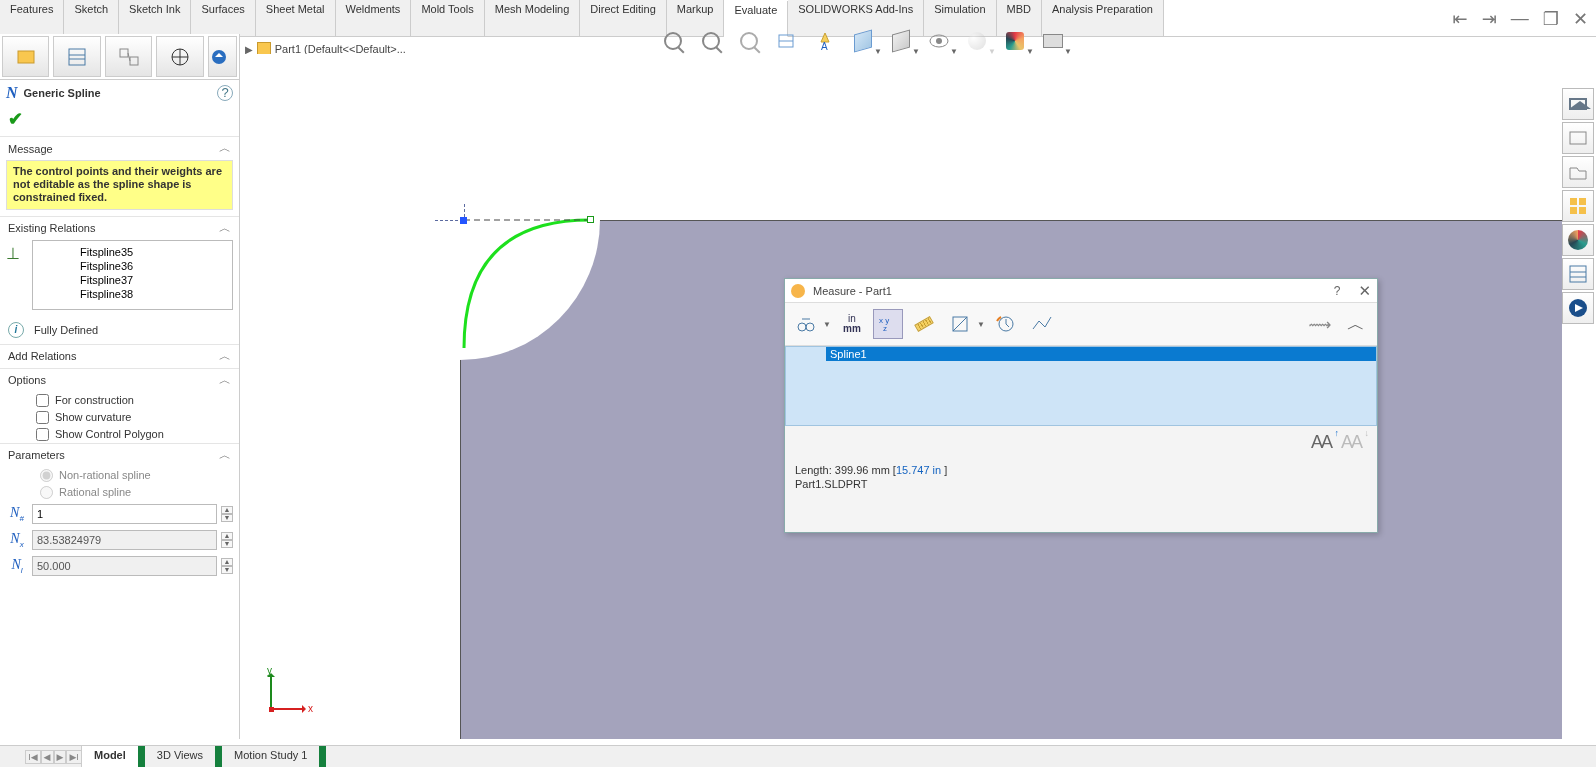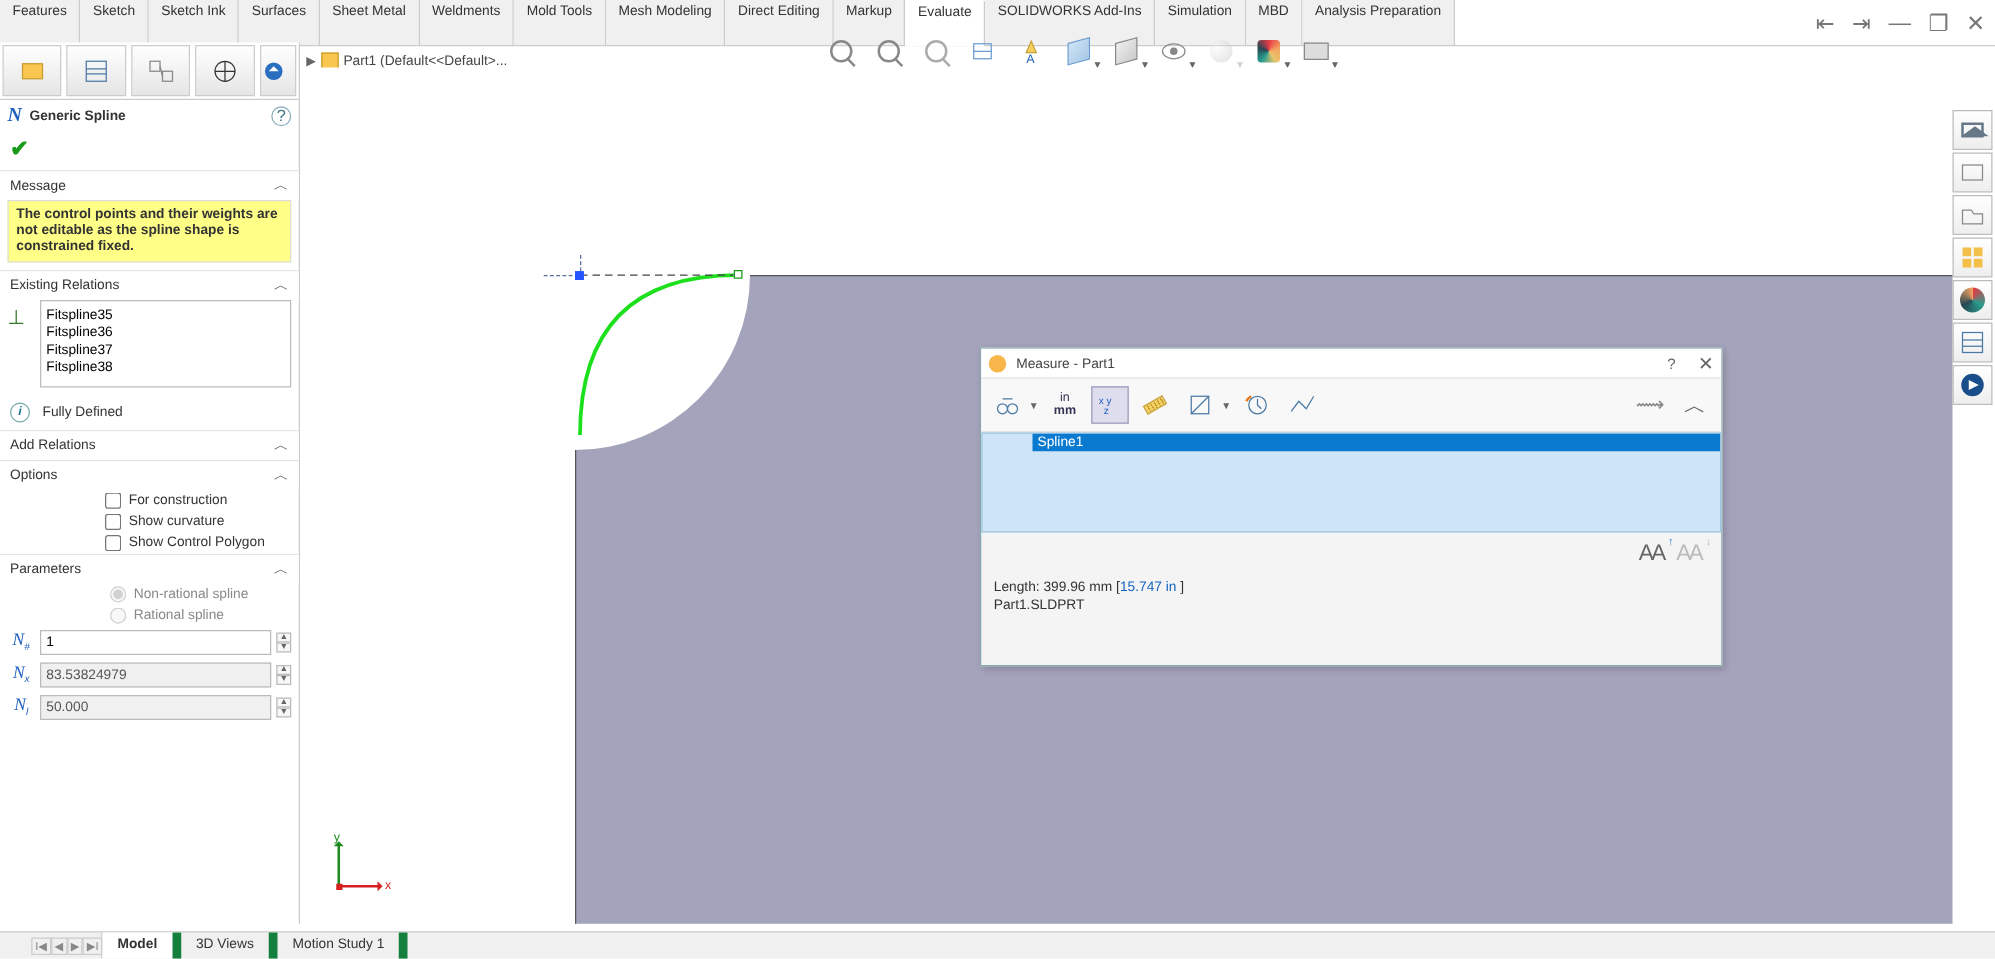--- a/index.html
+++ b/index.html
@@ -41,26 +41,26 @@
 
 .pm-check { padding: 2px 8px 6px 8px; }
 .pm-check .ok { color: #1a9a1a; font-size: 18px; font-weight: bold; cursor: pointer;}
 
 .section-header { display: flex; align-items: center; padding: 3px 8px; font-size: 11px; color: #333; background: #fff; border-top: 1px solid #e5e5e5;}
 .section-header .chev { margin-left: auto; color: #666; font-size: 12px; cursor: pointer; }
 
 .message-box { background: #ffff88; border: 1px solid #ddd; margin: 0 6px 6px 6px; padding: 4px 6px; font-size: 11px; color: #333; line-height: 1.2; font-weight: bold;}
 
 .relations-list { border: 1px solid #bbb; margin: 0 6px 6px 6px; padding: 4px 4px; font-size: 11px; min-height: 70px;}
-.relations-list .item { padding: 1px 0; }
+.relations-list .item { padding: 1px 0; margin-left: 43px; }
 
 .status-row { display: flex; align-items: center; padding: 6px 8px; font-size: 11px; color: #333; }
 .status-row .info-icon { width: 16px; height: 16px; border: 1px solid #7aa; border-radius: 50%; color: #279; text-align: center; line-height: 14px; font-style: italic; font-weight: bold; margin-right: 10px; font-size: 10px;}
 
-.option-row { display: flex; align-items: center; padding: 2px 8px 2px 36px; font-size: 11px; color: #333; margin-left: 48px;}
+.option-row { display: flex; align-items: center; padding: 2px 8px 2px 36px; font-size: 11px; color: #333;}
 .option-row input[type=checkbox]{ margin-right: 6px; }
 .option-row input[type=radio]{ margin-right: 6px; }
 .option-row.radio { padding-left: 40px; }
 .param-row { display: flex; align-items: center; padding: 3px 6px; gap: 4px;}
 .param-row .plabel { width: 22px; text-align: center; font-style: italic; font-family: serif; color: #2060c0; font-size: 14px;}
 .param-row input[type=text] { flex: 1; border: 1px solid #bbb; font-size: 11px; padding: 3px 4px; }
 .param-row input[disabled] { background: #f0f0f0; color: #555;}
 .spinner { display: flex; flex-direction: column; }
 .spinner span { font-size: 7px; color: #666; line-height: 6px; border: 1px solid #bbb; width: 12px; text-align: center; cursor: pointer; background:#f7f7f7;}
 

